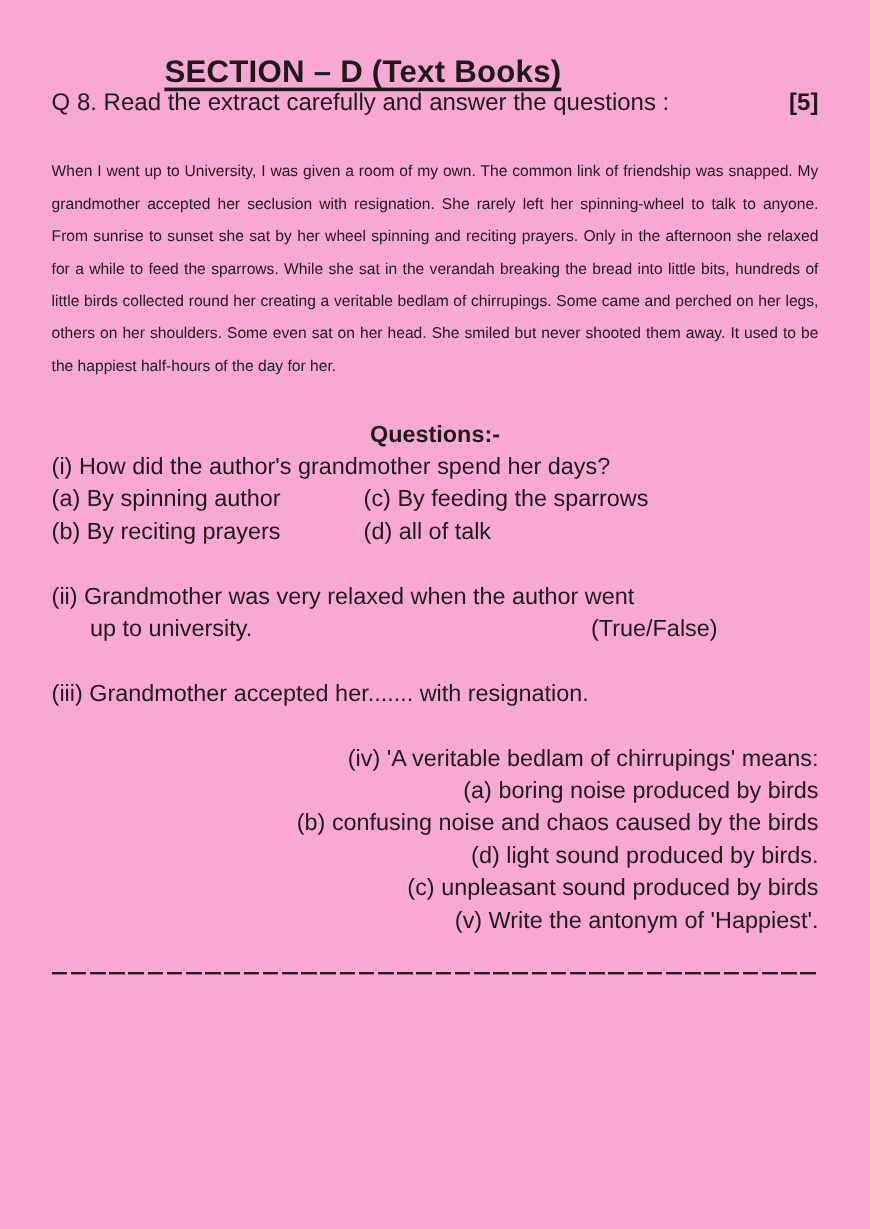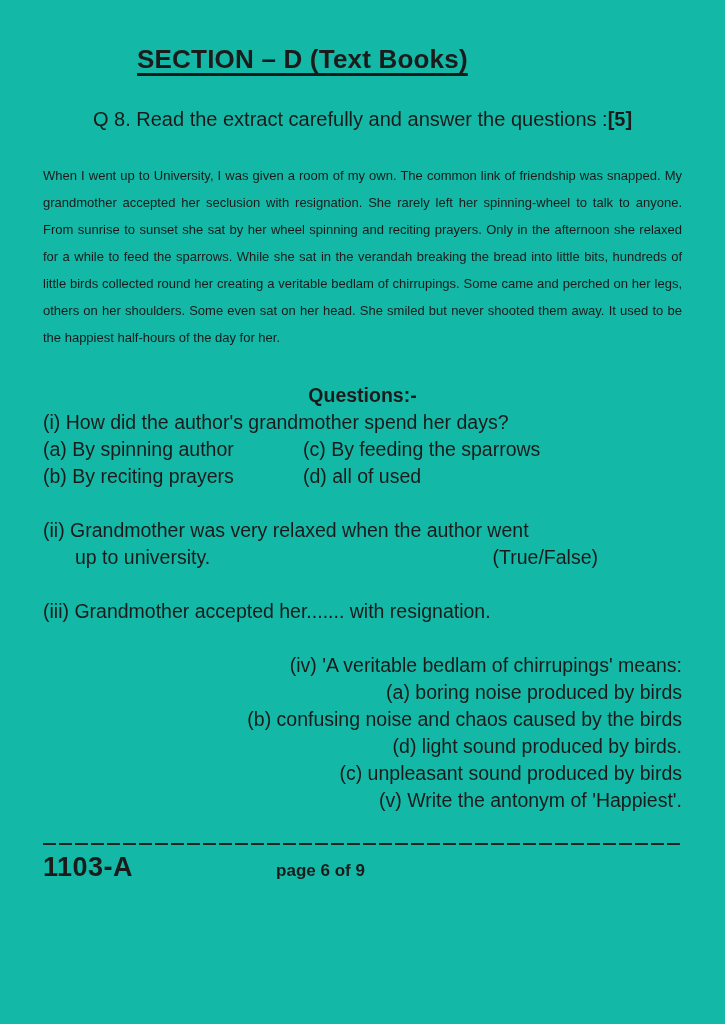--- a/index.html
+++ b/index.html
@@ -5,41 +5,40 @@
   * { margin: 0; padding: 0; box-sizing: border-box; }
   html, body {
     background: #e9e9e9;
     font-family: "Liberation Sans", sans-serif;
   }
   .page {
     position: relative;
     width: 725px;
     height: 1024px;
     margin: 0 auto;
-    background: #14b8a6;
+    background: #f9a8d4;
     color: #1b1b1b;
     padding: 0 43px;
     overflow: hidden;
   }
   .section-title {
     display: inline-block;
     margin-top: 44px;
     margin-left: 94px;
     font-size: 26px;
     font-weight: bold;
     letter-spacing: 0.2px;
     text-decoration: underline;
     text-decoration-thickness: 2.5px;
     text-underline-offset: 5px;
   }
   .q-header-row {
     display: flex;
-    justify-content: center;
+    justify-content: space-between;
     align-items: baseline;
-    margin-top: 33px;
     font-size: 20px;
   }
   .marks {
     font-weight: bold;
   }
   .extract {
     margin-top: 31px;
     font-size: 13px;
     line-height: 27px;
     text-align: justify;
@@ -106,21 +105,21 @@
     <div class="bold">Questions:-</div>
 
     <div>(i) How did the author's grandmother spend her days?</div>
 
     <div class="opt-grid">
       <span>(a) By spinning author</span>
       <span>(c) By feeding the sparrows</span>
     </div>
     <div class="opt-grid">
       <span>(b) By reciting prayers</span>
-      <span>(d) all of used</span>
+      <span>(d) all of talk</span>
     </div>
 
     <div class="q-ii">
       <div>(ii) Grandmother was very relaxed when the author went</div>
       <div class="q-ii-line2">
         <span class="indent">up to university.</span>
         <span class="tf">(True/False)</span>
       </div>
     </div>
 
@@ -132,18 +131,14 @@
       <div>(b) confusing noise and chaos caused by the birds</div>
       <div>(d) light sound produced by birds.</div>
       <div>(c) unpleasant sound produced by birds</div>
       <div>(v) Write the antonym of 'Happiest'.</div>
     </div>
 
   </div>
 
   <div class="footer-rule"></div>
 
-  <div class="footer-row">
-    <span class="paper-code">1103-A</span>
-    <span class="page-info">page 6 of 9</span>
-  </div>
 
 </div>
 
 </body></html>

